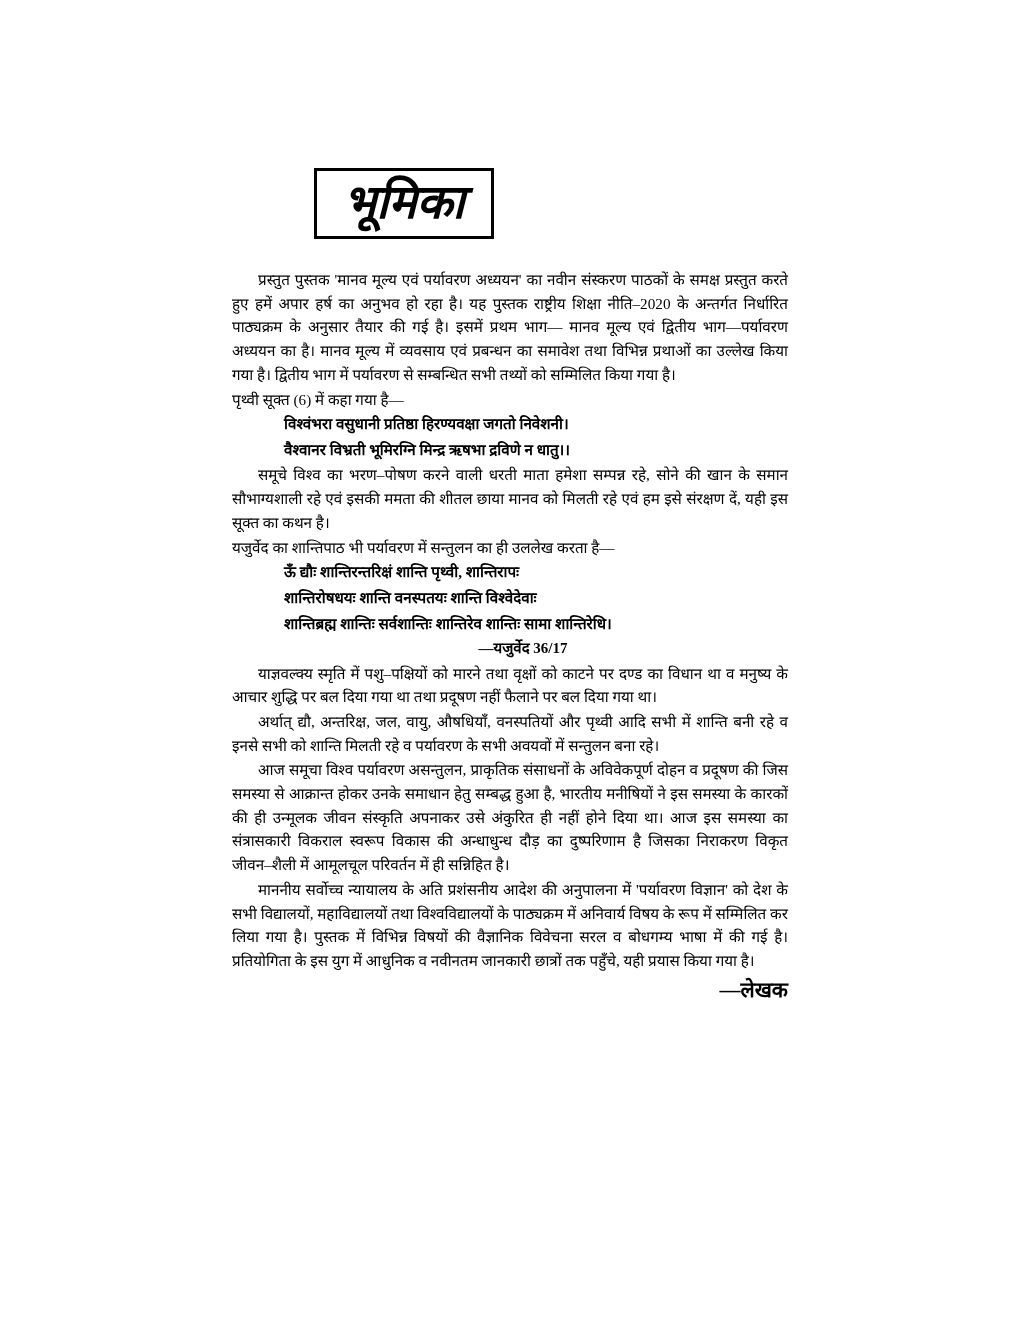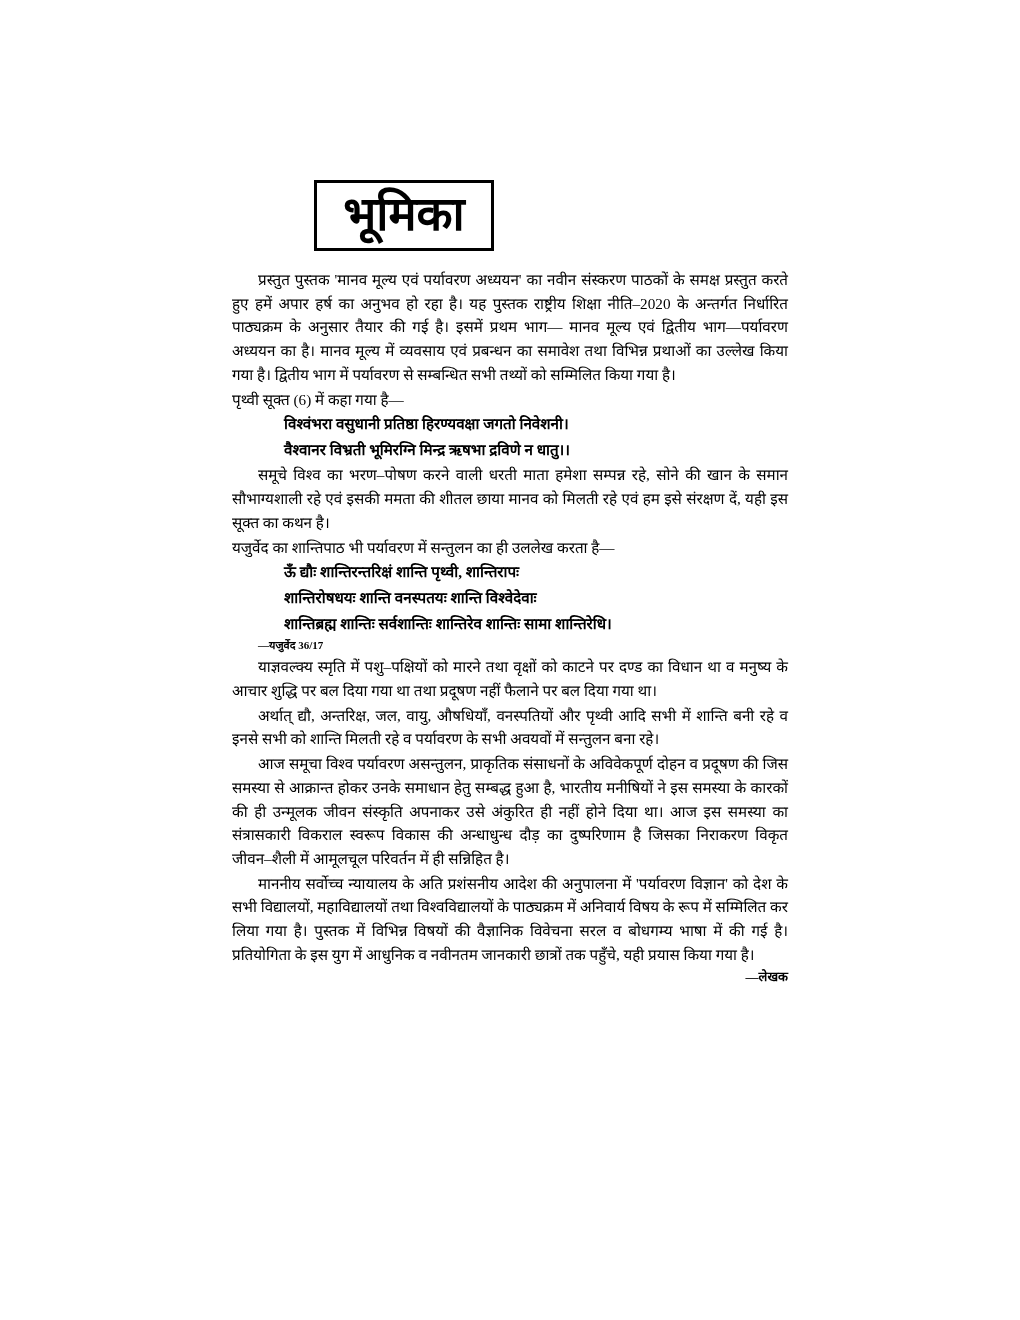--- a/index.html
+++ b/index.html
@@ -16,24 +16,25 @@
     overflow: hidden;
   }
   .page {
     width: 1020px;
     height: 1320px;
     position: relative;
     box-sizing: border-box;
   }
   .title-wrap {
     position: absolute;
-    top: 180px;
+    top: 168px;
     left: 0;
     width: 808px;
     text-align: center;
+    font-style: italic;
   }
   .title-box {
     display: inline-block;
     border: 3px solid #000;
     padding: 6px 26px 10px 26px;
     line-height: 1.05;
   }
   .title-box .title-text {
     font-family: "Liberation Sans", "DejaVu Sans", sans-serif;
     font-weight: bold;
@@ -60,32 +61,32 @@
     text-indent: 0;
   }
   .verse {
     margin: 0;
     text-indent: 0;
     padding-left: 26px;
     font-weight: bold;
     line-height: 1.62;
   }
   .attrib {
-    text-align: left;
+    text-align: center;
     text-indent: 0;
     font-weight: bold;
     margin: 0 0 2px 0;
-    font-size: 11px;
+    font-size: 15px;
   }
   .signature {
     text-align: right;
     text-indent: 0;
     font-weight: bold;
     margin-top: 6px;
-    font-size: 13px;
+    font-size: 21px;
   }
 </style>
 </head>
 <body>
 
 <div class="page">
 
   <div class="title-wrap">
     <div class="title-box">
       <span class="title-text">भूमिका</span>

